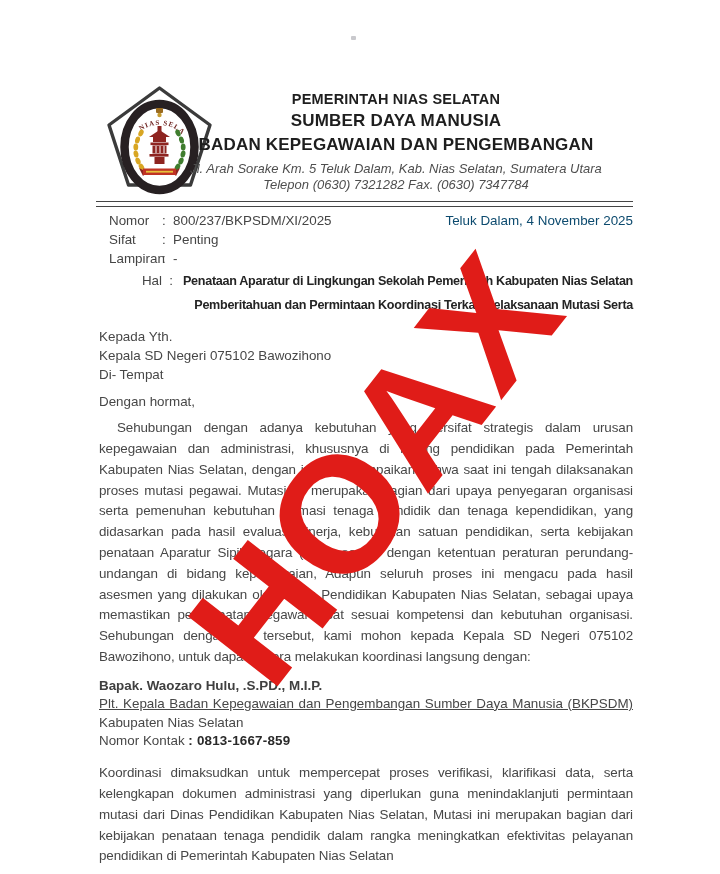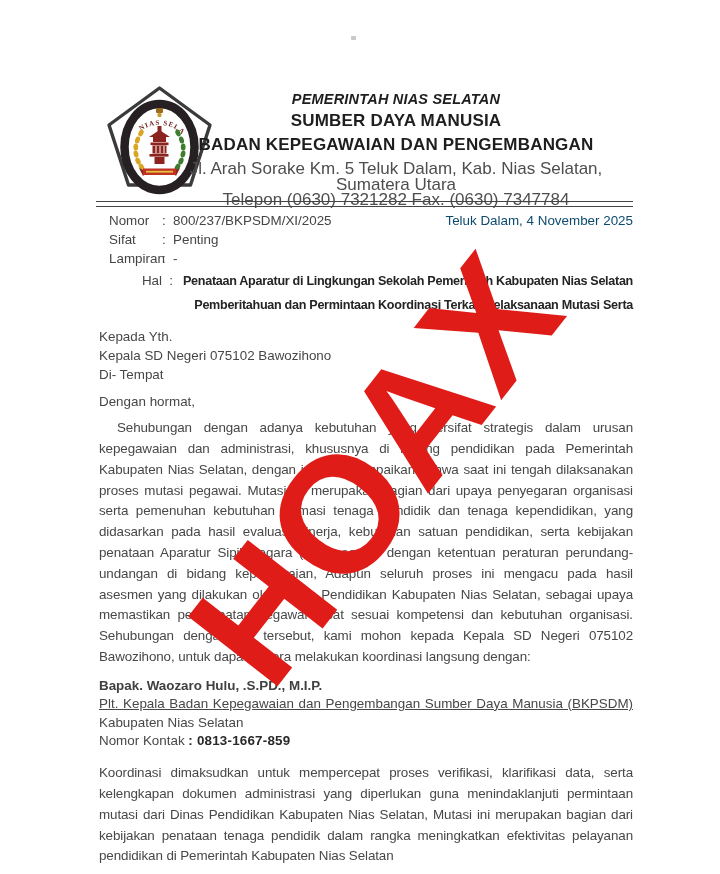--- a/index.html
+++ b/index.html
@@ -6,23 +6,23 @@
   .page{
     position:relative;width:720px;height:874px;background:#ffffff;
     overflow:hidden;font-family:"Liberation Sans",sans-serif;color:#474747;
   }
   
   .speck{position:absolute;left:351px;top:36px;width:5px;height:4px;background:#c9c9cd;border-radius:1px;}
 
   
   .logo{position:absolute;left:103px;top:84px;width:113px;height:116px;}
   .header-text{position:absolute;left:160px;top:90px;width:472px;text-align:center;color:#1e1e1e;}
-  .h1{font-size:14.5px;font-weight:bold;letter-spacing:.2px;line-height:19px;font-style:italic;}
+  .h1{font-size:14.5px;font-weight:bold;letter-spacing:.2px;line-height:19px;}
   .h2{font-size:17px;font-weight:bold;letter-spacing:.2px;line-height:24px;}
-  .addr{font-size:17px;color:#4e4e4e;line-height:15.5px;}
+  .addr{font-size:13px;color:#4e4e4e;line-height:15.5px;font-style:italic;}
   .addr.first{margin-top:4px;}
   .rule{position:absolute;left:96px;top:201px;width:537px;height:4px;
         border-top:1.6px solid #454545;border-bottom:1.6px solid #454545;}
 
   
   .meta{position:absolute;left:99px;top:211px;width:534px;font-size:13.4px;color:#454545;}
   .meta-row{position:relative;display:flex;line-height:19.2px;}
   .meta-label{width:53px;flex:none;margin-left:10px;}
   .meta-colon{width:11px;flex:none;}
   .meta-value{flex:1;}

